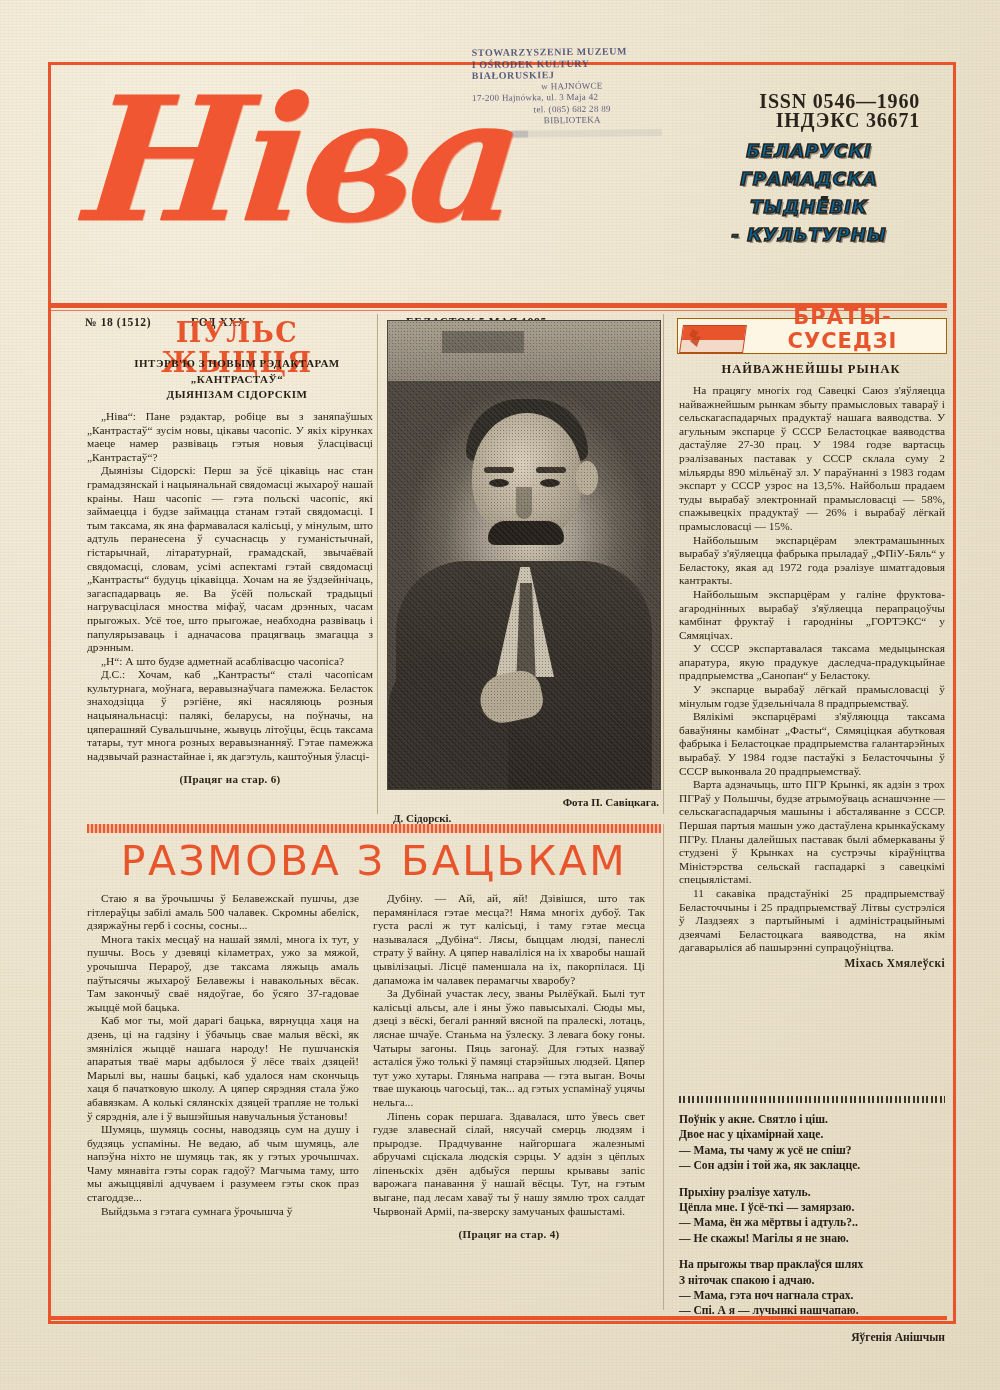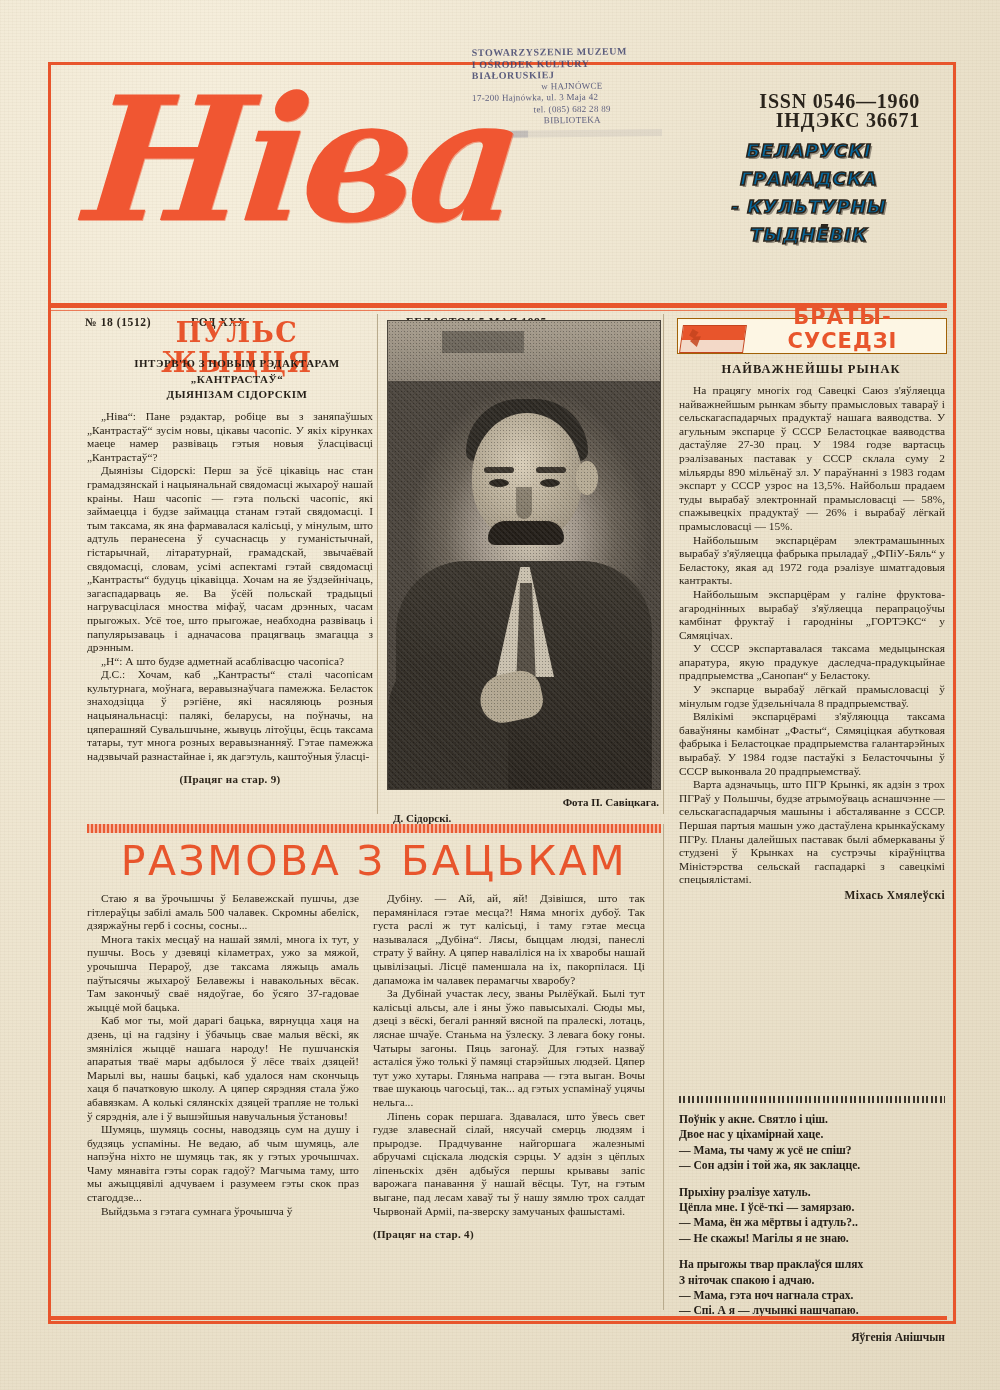--- a/index.html
+++ b/index.html
@@ -352,22 +352,22 @@
 
   <div class="masthead">
     <div class="niva">Ніва</div>
     <div class="issn">
       <div>ISSN 0546—1960</div>
       <div>ІНДЭКС  36671</div>
     </div>
     <div class="tagline">
       <div>БЕЛАРУСКІ</div>
       <div>ГРАМАДСКА</div>
+      <div>ТЫДНЁВІК</div>
       <div>- КУЛЬТУРНЫ</div>
-      <div>ТЫДНЁВІК</div>
     </div>
   </div>
 
   <div class="issuebar">
     <span class="no">№ 18 (1512)</span>
     <span class="yr">ГОД XXX</span>
     <span class="city">БЕЛАСТОК 5 МАЯ 1985 г.</span>
     <span class="price">ЦАНА 8 зл.</span>
   </div>
   <div class="rule-thick"></div>
@@ -384,21 +384,21 @@
       <div>ІНТЭРВ'Ю З НОВЫМ РЭДАКТАРАМ</div>
       <div>„КАНТРАСТАЎ“</div>
       <div>ДЫЯНІЗАМ СІДОРСКІМ</div>
     </div>
 
     <div class="col1 bodytext">
       <p>„Ніва“: Пане рэдактар, робіце вы з заняпаўшых „Кантрастаў“ зусім новы, цікавы часопіс. У якіх кірунках маеце намер развіваць гэтыя новыя ўласцівасці „Кантрастаў“?</p>
       <p>Дыянізы Сідорскі: Перш за ўсё цікавіць нас стан грамадзянскай і нацыянальнай свядомасці жыхароў нашай краіны. Наш часопіс — гэта польскі часопіс, які займаецца і будзе займацца станам гэтай свядомасці. І тым таксама, як яна фармавалася калісьці, у мінулым, што адтуль перанесена ў сучаснасць у гуманістычнай, гістарычнай, літаратурнай, грамадскай, звычаёвай свядомасці, словам, усімі аспектамі гэтай свядомасці „Кантрасты“ будуць цікавіцца. Хочам на яе ўздзейнічаць, загаспадарваць яе. Ва ўсёй польскай традыцыі нагрувасцілася мноства міфаў, часам дрэнных, часам прыгожых. Усё тое, што прыгожае, неабходна развіваць і папулярызаваць і адначасова працягваць змагацца з дрэнным.</p>
       <p>„Н“: А што будзе адметнай асаблівасцю часопіса?</p>
       <p>Д.С.: Хочам, каб „Кантрасты“ сталі часопісам культурнага, моўнага, веравызнаўчага памежжа. Беласток знаходзіцца ў рэгіёне, які насяляюць розныя нацыянальнасці: палякі, беларусы, на поўначы, на цяперашняй Сувальшчыне, жывуць літоўцы, ёсць таксама татары, тут многа розных веравызнанняў. Гэтае памежжа надзвычай разнастайнае і, як дагэтуль, каштоўныя ўласці-</p>
-      <div class="contnote">(Працяг на стар. 9)</div>
+      <div class="contnote">(Працяг на стар. 6)</div>
     </div>
 
     <div class="photo">
       <div class="halftone"></div>
       <div class="wall"></div>
       <div class="wallband"></div>
       <div class="body"></div>
       <div class="arm"></div>
       <div class="shirt"></div>
       <div class="tie"></div>
@@ -427,20 +427,21 @@
     <div class="subhead">НАЙВАЖНЕЙШЫ РЫНАК</div>
 
     <div class="col3 bodytext">
       <p>На працягу многіх год Савецкі Саюз з'яўляецца найважнейшым рынкам збыту прамысловых тавараў і сельскагаспадарчых прадуктаў нашага ваяводства. У агульным экспарце ў СССР Беластоцкае ваяводства дастаўляе 27-30 прац. У 1984 годзе вартасць рэалізаваных паставак у СССР склала суму 2 мільярды 890 мільёнаў зл. У параўнанні з 1983 годам экспарт у СССР узрос на 13,5%. Найбольш прадаем туды вырабаў электроннай прамысловасці — 58%, спажывецкіх прадуктаў — 26% і вырабаў лёгкай прамысловасці — 15%.</p>
       <p>Найбольшым экспарцёрам электрамашынных вырабаў з'яўляецца фабрыка прыладаў „ФПіУ-Бяль“ у Беластоку, якая ад 1972 года рэалізуе шматгадовыя кантракты.</p>
       <p>Найбольшым экспарцёрам у галіне фруктова-агароднінных вырабаў з'яўляецца перапрацоўчы камбінат фруктаў і гародніны „ГОРТЭКС“ у Сямяцічах.</p>
       <p>У СССР экспартавалася таксама медыцынская апаратура, якую прадукуе даследча-прадукцыйнае прадпрыемства „Санопан“ у Беластоку.</p>
       <p>У экспарце вырабаў лёгкай прамысловасці ў мінулым годзе ўдзельнічала 8 прадпрыемстваў.</p>
       <p>Вялікімі экспарцёрамі з'яўляюцца таксама баваўняны камбінат „Фасты“, Сямяціцкая абутковая фабрыка і Беластоцкае прадпрыемства галантарэйных вырабаў. У 1984 годзе пастаўкі з Беласточчыны ў СССР выконвала 20 прадпрыемстваў.</p>
       <p>Варта адзначыць, што ПГР Крынкі, як адзін з трох ПГРаў у Польшчы, будзе атрымоўваць аснашчэнне — сельскагаспадарчыя машыны і абсталяванне з СССР. Першая партыя машын ужо дастаўлена крынкаўскаму ПГРу. Планы далейшых паставак былі абмеркаваны ў студзені ў Крынках на сустрэчы кіраўніцтва Міністэрства сельскай гаспадаркі з савецкімі спецыялістамі.</p>
+      <p>11 сакавіка прадстаўнікі 25 прадпрыемстваў Беласточчыны і 25 прадпрыемстваў Літвы сустрэліся ў Лаздзеях з партыйнымі і адміністрацыйнымі дзеячамі Беластоцкага ваяводства, на якім дагаварыліся аб пашырэнні супрацоўніцтва.</p>
       <div class="byline">Міхась Хмялеўскі</div>
     </div>
 
     <div class="poemorn orn2"></div>
     <div class="poem">
       <div class="st">
         <div>Поўнік у акне. Святло і ціш.</div>
         <div>Двое нас у ціхамірнай хаце.</div>
         <div>— Мама, ты чаму ж усё не спіш?</div>
         <div>— Сон адзін і той жа, як заклацце.</div>
@@ -467,21 +468,21 @@
       <p>Стаю я ва ўрочышчы ў Белавежскай пушчы, дзе гітлераўцы забілі амаль 500 чалавек. Скромны абеліск, дзяржаўны герб і сосны, сосны...</p>
       <p>Многа такіх месцаў на нашай зямлі, многа іх тут, у пушчы. Вось у дзевяці кіламетрах, ужо за мяжой, урочышча Перароў, дзе таксама ляжыць амаль паўтысячы жыхароў Белавежы і навакольных вёсак. Там закончыў сваё нядоўгае, бо ўсяго 37-гадовае жыццё мой бацька.</p>
       <p>Каб мог ты, мой дарагі бацька, вярнуцца хаця на дзень, ці на гадзіну і ўбачыць свае малыя вёскі, як змяніліся жыццё нашага народу! Не пушчанскія апаратыя тваё мары адбылося ў лёсе тваіх дзяцей! Марылі вы, нашы бацькі, каб удалося нам скончыць хаця б пачатковую школу. А цяпер сярэдняя стала ўжо абавязкам. А колькі сялянскіх дзяцей трапляе не толькі ў сярэднія, але і ў вышэйшыя навучальныя ўстановы!</p>
       <p>Шумяць, шумяць сосны, наводзяць сум на душу і будзяць успаміны. Не ведаю, аб чым шумяць, але напэўна ніхто не шумяць так, як у гэтых урочышчах. Чаму мянавіта гэты сорак гадоў? Магчыма таму, што мы ажыццявілі адчуваем і разумеем гэты скок праз стагоддзе...</p>
       <p>Выйдзьма з гэтага сумнага ўрочышча ў</p>
     </div>
     <div class="col2b bodytext">
       <p>Дубіну. — Ай, ай, яй! Дзівішся, што так перамянілася гэтае месца?! Няма многіх дубоў. Так густа раслі ж тут калісьці, і таму гэтае месца называлася „Дубіна“. Лясы, быццам людзі, панеслі страту ў вайну. А цяпер наваліліся на іх хваробы нашай цывілізацыі. Лісцё паменшала на іх, пакорпілася. Ці дапаможа ім чалавек перамагчы хваробу?</p>
       <p>За Дубінай участак лесу, званы Рылёўкай. Былі тут калісьці альсы, але і яны ўжо павысыхалі. Сюды мы, дзеці з вёскі, бегалі ранняй вясной па пралескі, лотаць, ляснае шчаўе. Станьма на ўзлеску. З левага боку гоны. Чатыры загоны. Пяць загонаў. Для гэтых назваў асталіся ўжо толькі ў памяці старэйшых людзей. Цяпер тут ужо хутары. Гляньма направа — гэта выган. Вочы твае шукаюць чагосьці, так... ад гэтых успамінаў уцячы нельга...</p>
       <p>Ліпень сорак першага. Здавалася, што ўвесь свет гудзе злавеснай сілай, нясучай смерць людзям і прыродзе. Прадчуванне найгоршага жалезнымі абручамі сціскала людскія сэрцы. У адзін з цёплых ліпеньскіх дзён адбыўся першы крывавы запіс варожага панавання ў нашай вёсцы. Тут, на гэтым выгане, пад лесам хаваў ты ў нашу зямлю трох салдат Чырвонай Арміі, па-зверску замучаных фашыстамі.</p>
-      <div class="contnote" style="text-align:left">(Працяг на стар. 4)</div>
+      <div class="contnote" style="text-align:center">(Працяг на стар. 4)</div>
     </div>
 
   </div>
 
   <div class="botrule"></div>
   <div class="botrule2"></div>
 
 </div>
 
 </body></html>

